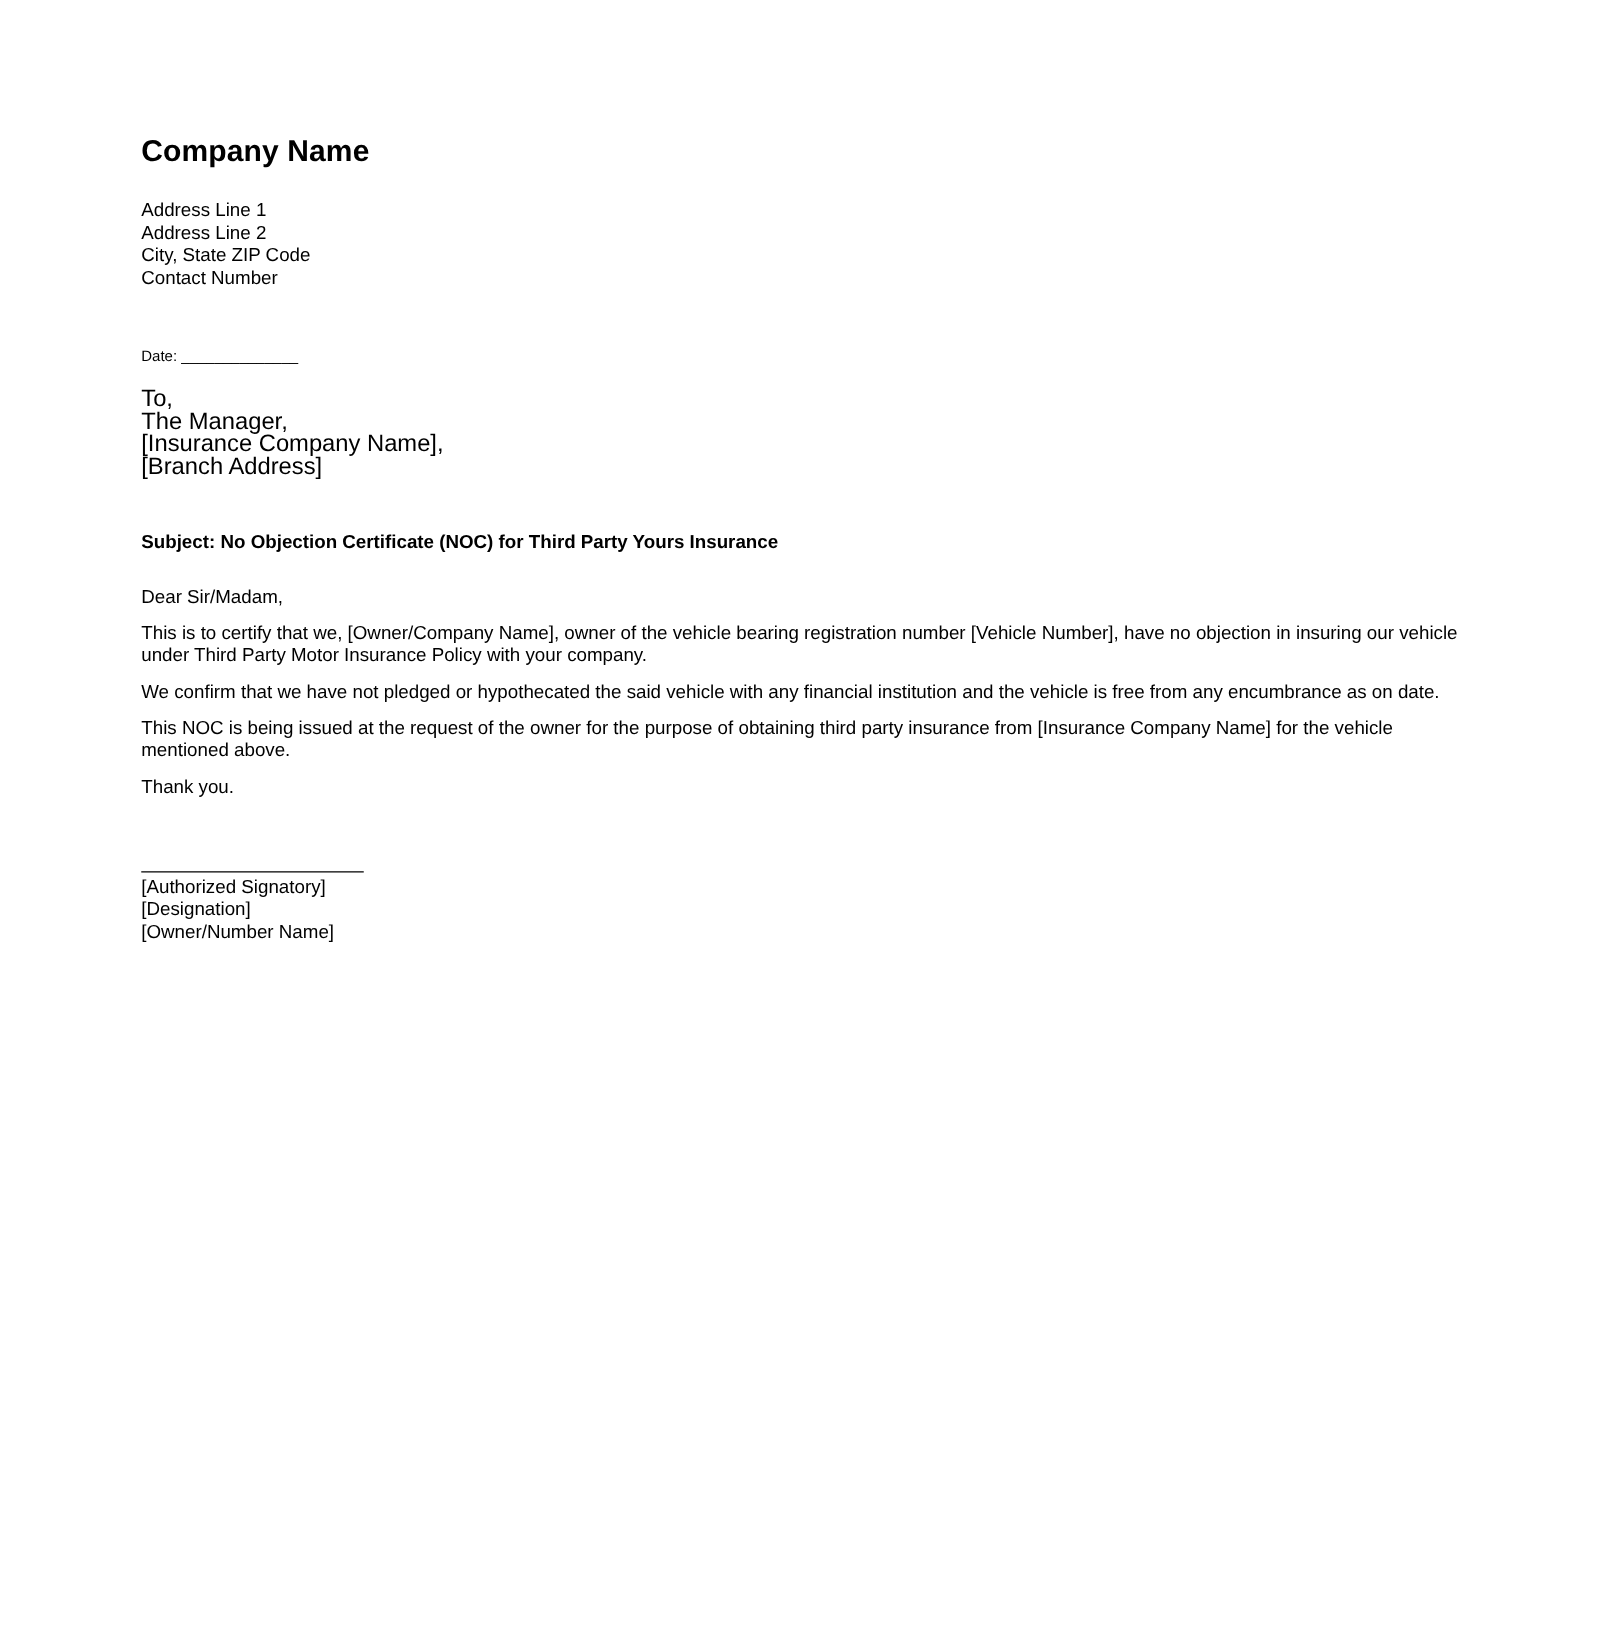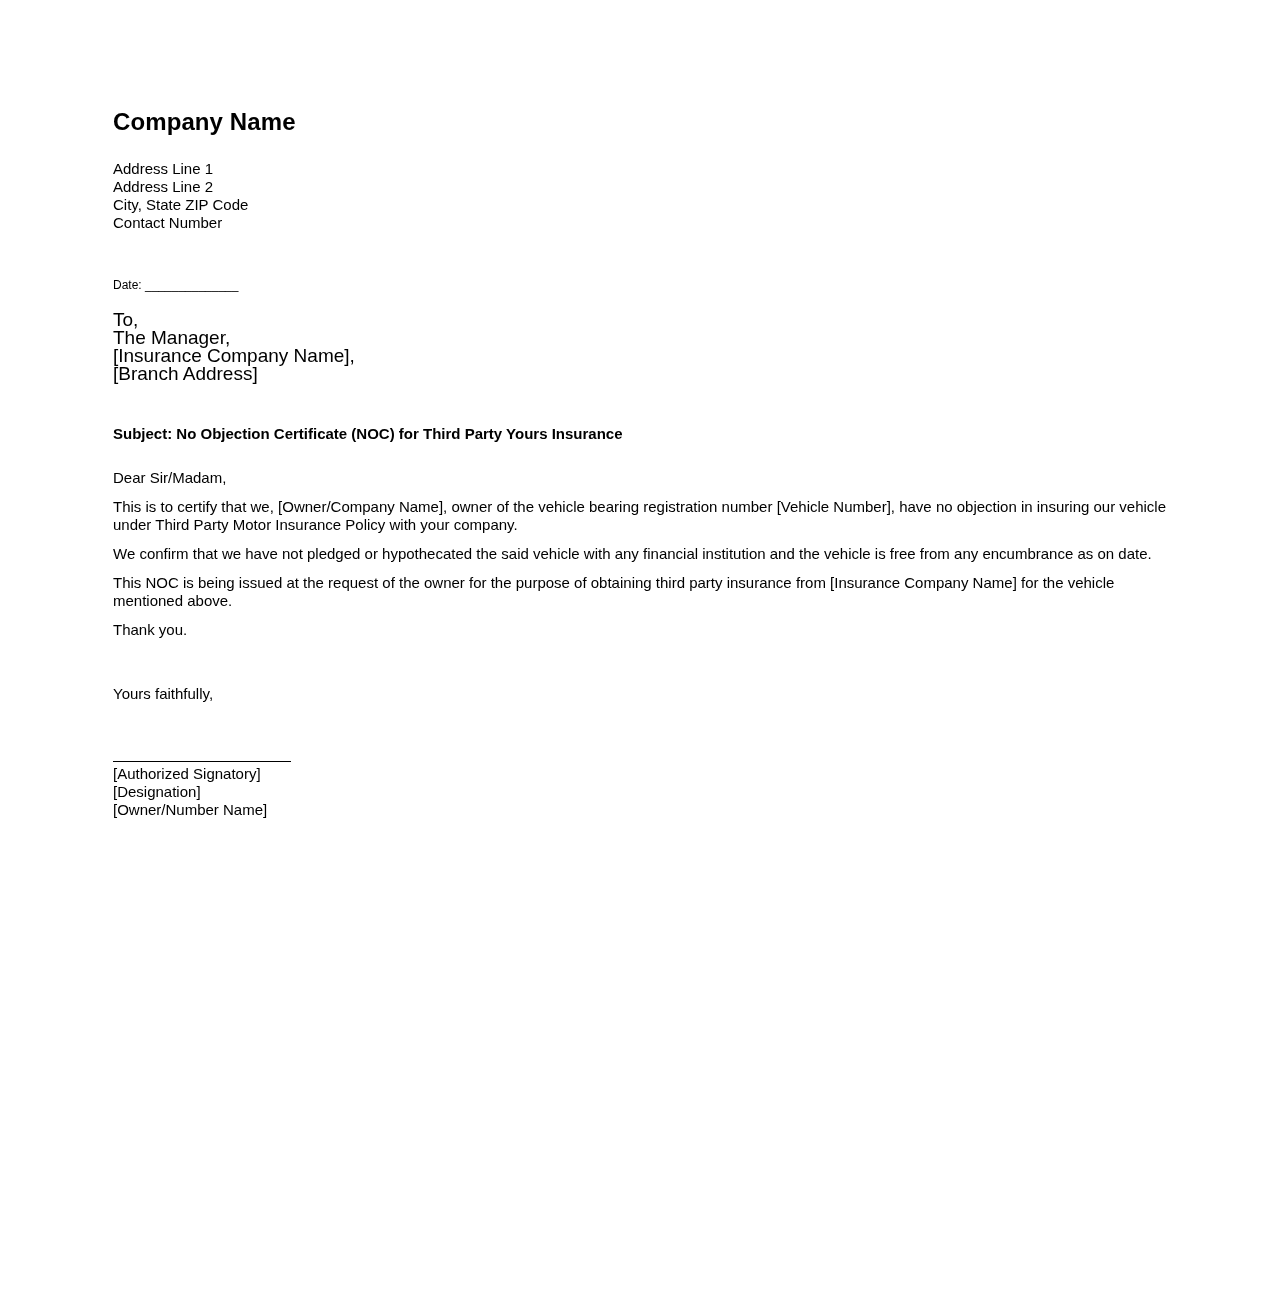--- a/index.html
+++ b/index.html
@@ -119,21 +119,20 @@
 
     <p class="subject-line">Subject: No Objection Certificate (NOC) for Third Party Yours Insurance</p>
 
     <p class="salutation">Dear Sir/Madam,</p>
 
     <p class="body-para">This is to certify that we, [Owner/Company Name], owner of the vehicle bearing registration number [Vehicle Number], have no objection in insuring our vehicle under Third Party Motor Insurance Policy with your company.</p>
     <p class="body-para">We confirm that we have not pledged or hypothecated the said vehicle with any financial institution and the vehicle is free from any encumbrance as on date.</p>
     <p class="body-para">This NOC is being issued at the request of the owner for the purpose of obtaining third party insurance from [Insurance Company Name] for the vehicle mentioned above.</p>
     <p class="body-para">Thank you.</p>
 
-    <p class="closing">Yours faithfully,</p>
 
     <div class="signature-block">
       <div class="signature-rule"></div>
       <p class="signature-line">[Authorized Signatory]</p>
       <p class="signature-line">[Designation]</p>
       <p class="signature-line">[Owner/Number Name]</p>
     </div>
 
   </div>
 </div>

